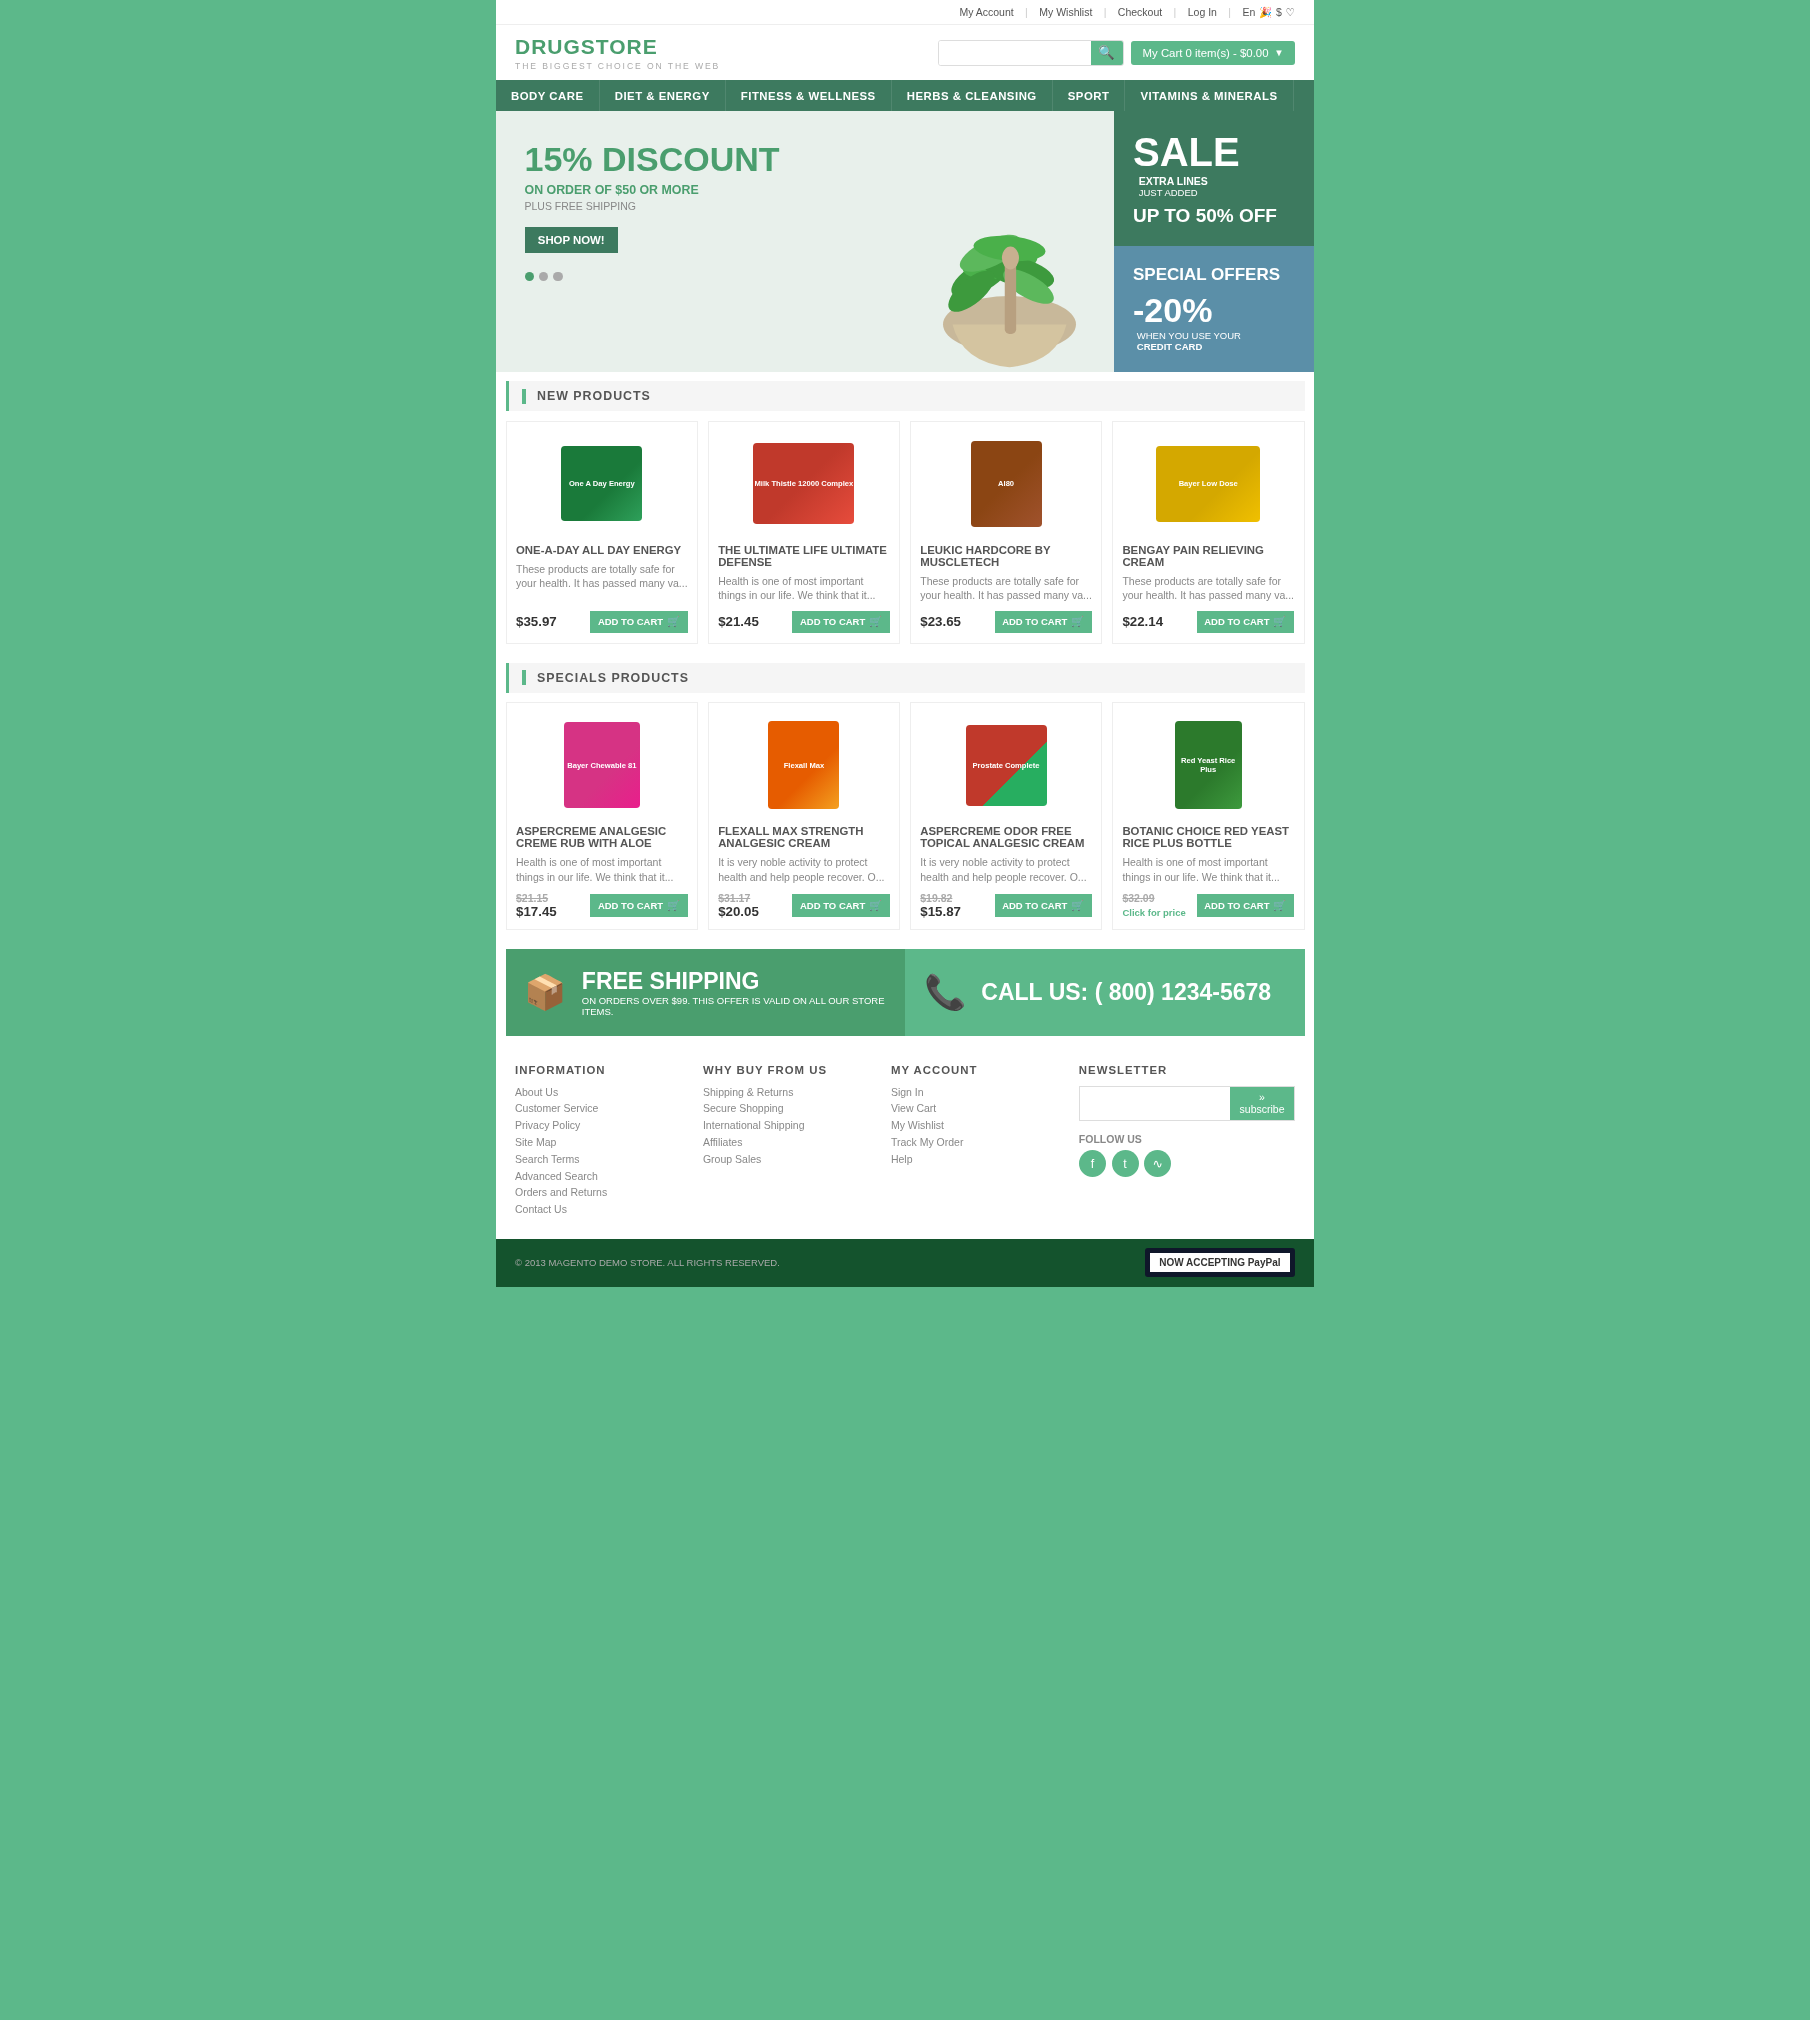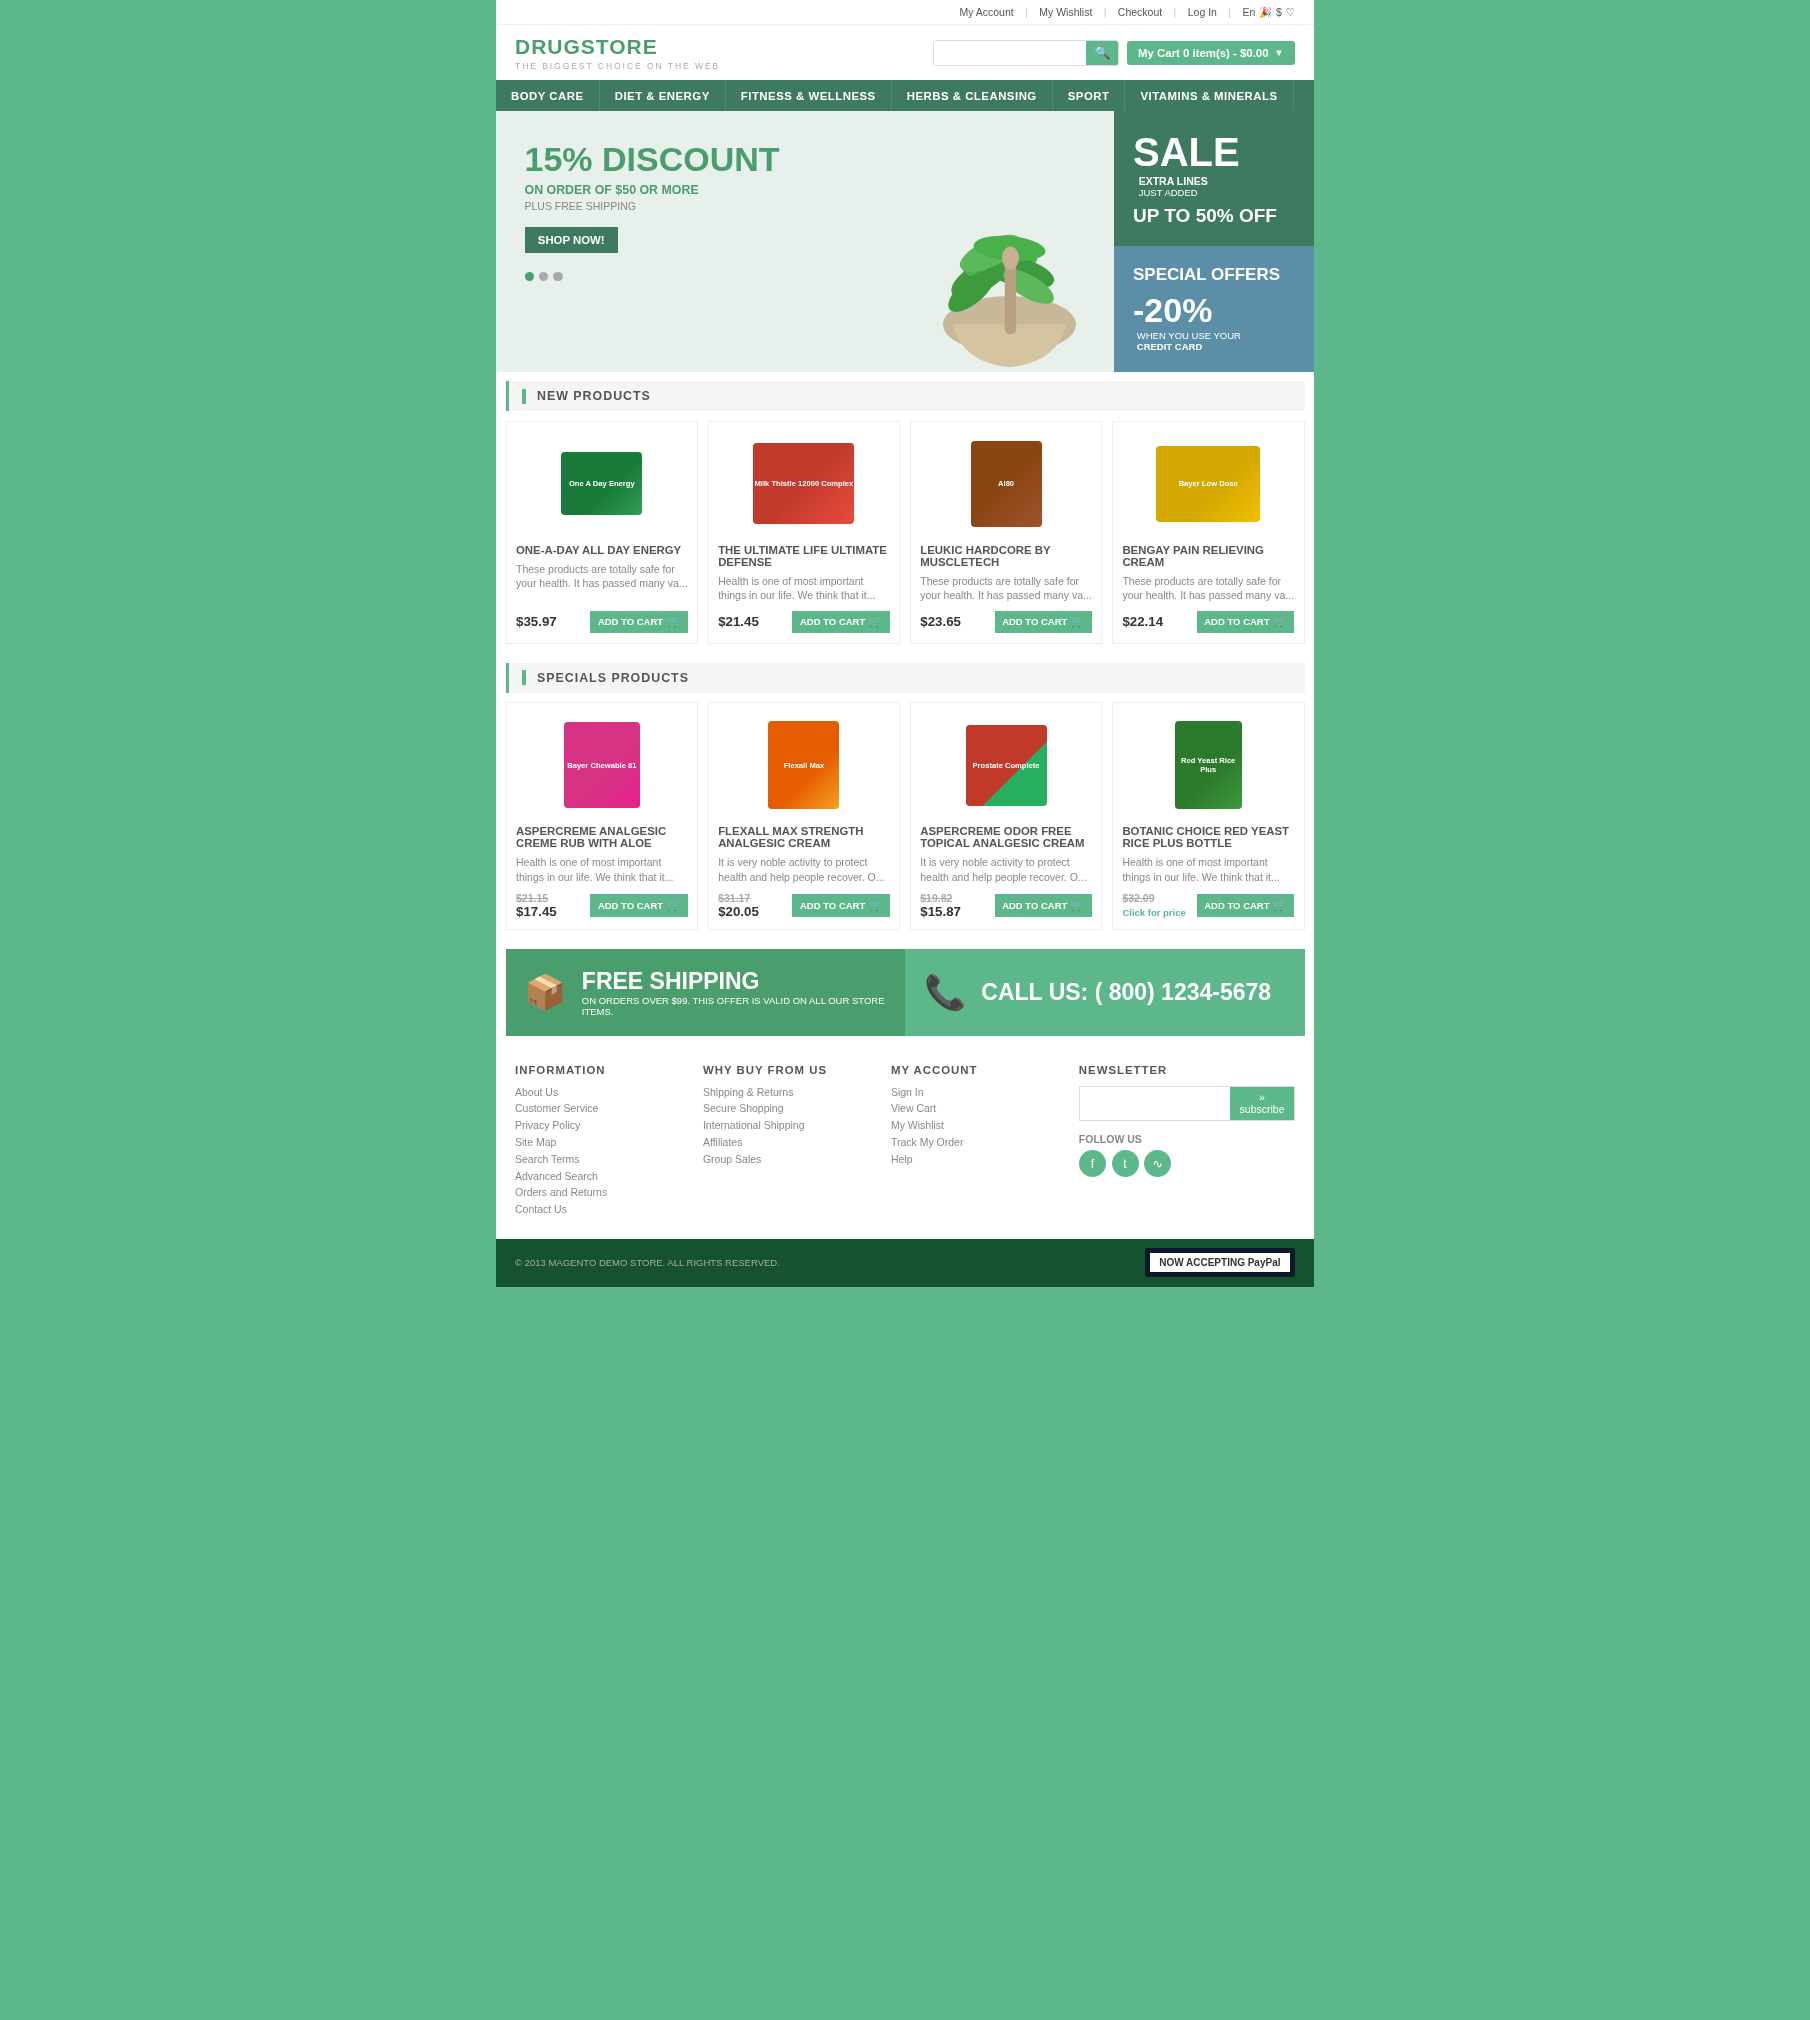--- a/index.html
+++ b/index.html
@@ -11,21 +11,21 @@
     .header-top a { color: #555; }
     .header-top .sep { color: #ccc; }
     .header-top .lang { display: flex; align-items: center; gap: 3.8px; }
     .header-main { background: #fff; padding: 9.5px 19px; display: flex; justify-content: space-between; align-items: center; }
     .logo-text { font-size: 21px; font-weight: bold; color: #4a9e6e; letter-spacing: 1px; }
     .logo-sub { font-size: 8.6px; color: #aaa; letter-spacing: 1.9px; margin-top: 1.9px; }
     .header-right { display: flex; align-items: center; gap: 7.6px; }
     .search-bar { display: flex; border: 1px solid #ddd; border-radius: 2.9px; overflow: hidden; }
     .search-bar input { border: none; padding: 4.8px 7.6px; outline: none; font-size: 11.4px; width: 152px; }
     .search-bar button { background: #5cb88a; border: none; color: #fff; padding: 4.8px 7.6px; cursor: pointer; }
-    .cart-btn { background: #5cb88a; color: #fff; border: none; padding: 5.7px 11.4px; border-radius: 2.9px; cursor: pointer; font-size: 11.4px; display: flex; align-items: center; gap: 5.7px; font-weight: bold; }
+    .cart-btn { background: #5cb88a; color: #fff; border: none; padding: 5.7px 11.4px; border-radius: 2.9px; cursor: pointer; font-size: 11.4px; display: flex; align-items: center; gap: 5.7px; }
     .cart-btn .arrow { font-size: 9.5px; }
 
     
     .nav { background: #3d7a5f; display: flex; align-items: stretch; }
     .nav a { color: #fff; padding: 9.5px 15px; font-size: 11.4px; font-weight: bold; letter-spacing: 0.5px; display: block; border-right: 1px solid rgba(255,255,255,0.1); }
 
     
     .hero-section { display: flex; gap: 0; }
     .hero-banner { flex: 1; background: #e8f0eb; position: relative; min-height: 209px; overflow: hidden; padding: 28.5px 28.5px; }
     .hero-discount { font-size: 34px; font-weight: bold; color: #4a9e6e; }
@@ -80,21 +80,21 @@
     .newsletter-input { display: flex; border: 1px solid #ddd; }
     .newsletter-input input { flex: 1; border: none; padding: 4.8px 7.6px; font-size: 10.5px; outline: none; }
     .newsletter-btn { background: #5cb88a; color: #fff; border: none; padding: 4.8px 9.5px; font-size: 10.5px; cursor: pointer; }
     .follow-us { font-size: 10.5px; color: #888; margin-top: 11.4px; margin-bottom: 5.7px; font-weight: bold; }
     .social-icons { display: flex; gap: 5.7px; }
     .social-icon { width: 27px; height: 27px; border-radius: 50%; background: #5cb88a; color: #fff; display: flex; align-items: center; justify-content: center; font-size: 12.4px; cursor: pointer; }
     .footer-bottom { background: #14532d; padding: 9.5px 19px; font-size: 9.5px; color: #aaa; display: flex; justify-content: space-between; align-items: center; }
     .paypal-badge { background: #fff; border: 5px solid #0f172a; padding: 3.8px 9.5px; font-size: 10px; color: #333; font-weight: bold; border-radius: 2.9px; }
 
     
-    .img-oneaday { background: linear-gradient(135deg, #1a7a3a 60%, #2ea05a 100%); width: 81px; height: 63px; display: flex; align-items: center; color: #fff; font-size: 8.6px; font-weight: bold; text-align: center; border-radius: 3.8px; }
+    .img-oneaday { background: linear-gradient(135deg, #1a7a3a 60%, #2ea05a 100%); width: 81px; height: 75px; display: flex; align-items: center; color: #fff; font-size: 8.6px; font-weight: bold; text-align: center; border-radius: 3.8px; }
     .img-milkthistle { background: linear-gradient(135deg, #c0392b 50%, #e74c3c 100%); width: 101px; height: 81px; display: flex; align-items: center; justify-content: center; color: #fff; font-size: 7.6px; font-weight: bold; text-align: center; border-radius: 3.8px; }
     .img-aibo { background: linear-gradient(135deg, #8b4513 50%, #a0522d 100%); width: 71px; height: 86px; display: flex; align-items: center; justify-content: center; color: #fff; font-size: 7.6px; font-weight: bold; text-align: center; border-radius: 3.8px; }
     .img-bayer { background: linear-gradient(135deg, #d4a800 60%, #f0c000 100%); width: 104px; height: 76px; display: flex; align-items: center; justify-content: center; color: #fff; font-size: 7.6px; font-weight: bold; text-align: center; border-radius: 3.8px; }
     .img-bayer2 { background: linear-gradient(135deg, #d63384 60%, #e91e8c 100%); width: 76px; height: 86px; display: flex; align-items: center; justify-content: center; color: #fff; font-size: 7.6px; font-weight: bold; text-align: center; border-radius: 3.8px; }
     .img-flexall { background: linear-gradient(135deg, #e65c00 60%, #f4a020 100%); width: 71px; height: 88px; display: flex; align-items: center; justify-content: center; color: #fff; font-size: 7.6px; font-weight: bold; text-align: center; border-radius: 3.8px; }
     .img-aspercreme { background: linear-gradient(135deg, #c0392b 60%, #27ae60 40%); width: 81px; height: 81px; display: flex; align-items: center; justify-content: center; color: #fff; font-size: 7.6px; font-weight: bold; text-align: center; border-radius: 3.8px; }
     .img-ryeast { background: linear-gradient(135deg, #2c7a2c 60%, #3d9a3d 100%); width: 67px; height: 88px; display: flex; align-items: center; justify-content: center; color: #fff; font-size: 7.6px; font-weight: bold; text-align: center; border-radius: 3.8px; }
 
     .specials-section { padding: 9.5px 9.5px; }
   </style>

